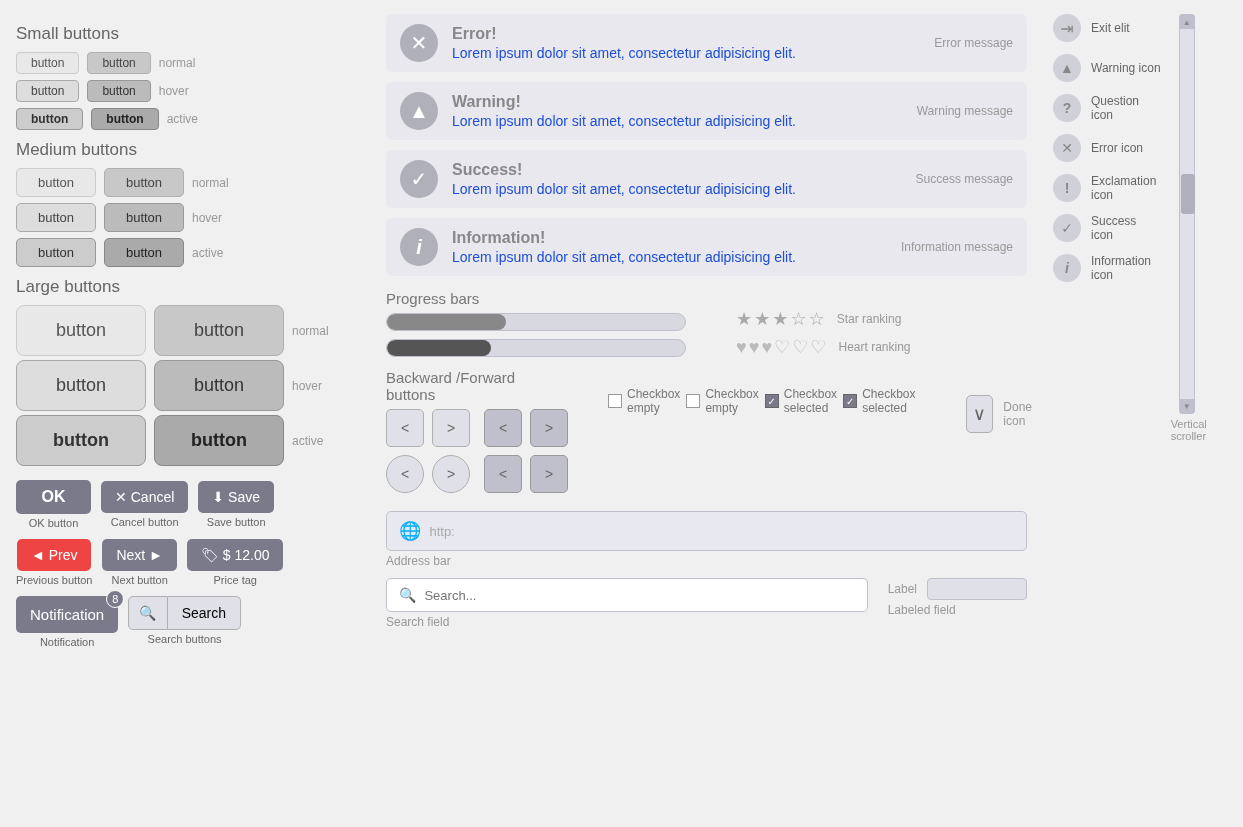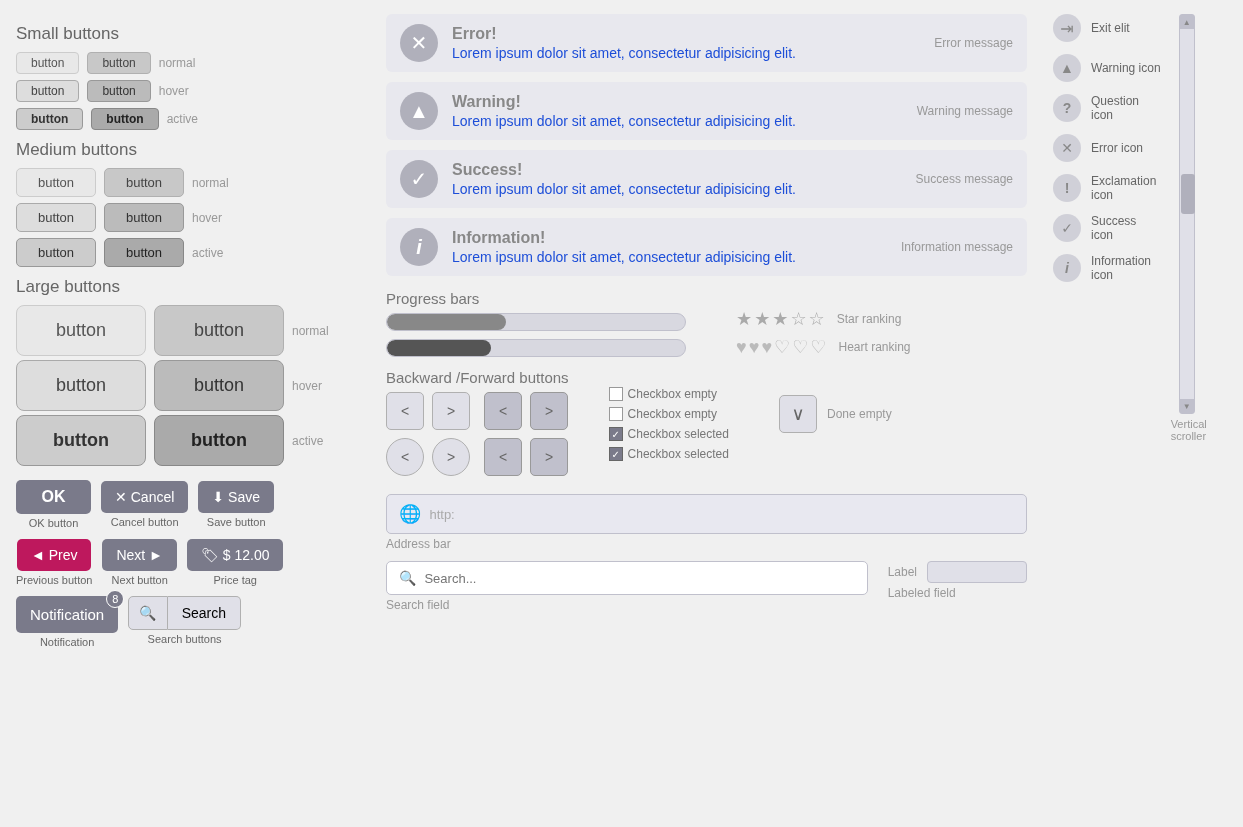--- a/index.html
+++ b/index.html
@@ -150,21 +150,21 @@
       text-align: center;
     }
 
     .nav-btns {
       display: flex;
       gap: 10px;
       margin-top: 10px;
       align-items: flex-start;
     }
     .btn-prev {
-      background: #be185d;
+      background: #ef4444;
       color: #fff;
       border: none;
       border-radius: 5px;
       padding: 8px 14px;
       font-size: 14px;
       cursor: pointer;
     }
     .btn-next {
       background: #7a7a8a;
       color: #fff;
@@ -336,21 +336,21 @@
       color: #666;
     }
     .bf-btn-dark {
       background: #c0c0cc;
       border: 1px solid #999;
     }
 
     
     .cb-section {
       display: grid;
-      grid-template-columns: 1fr;
+      grid-template-columns: 1fr 1fr 1fr 1fr;
       gap: 6px;
       font-size: 12px;
       color: #777;
     }
     .cb-item { display: flex; align-items: center; gap: 5px; }
     .cb-box {
       width: 14px; height: 14px;
       border: 1px solid #999;
       background: #fff;
       display: inline-block;
@@ -729,21 +729,21 @@
         <div class="cb-item">
           <div class="cb-box cb-box-checked">✓</div>
           <span>Checkbox selected</span>
         </div>
       </div>
     </div>
 
     <div style="margin-left:30px; margin-top:30px;">
       <div style="display:flex; align-items:center; gap:10px;">
         <button class="done-icon">∨</button>
-        <span style="font-size:12px; color:#999;">Done empty</span>
+        <span style="font-size:12px; color:#999;">Done icon</span>
       </div>
     </div>
   </div>
 
   <div class="addr-bar">
     <span class="addr-icon">🌐</span>
     <span class="addr-text">http:</span>
   </div>
   <div style="font-size:12px; color:#999; margin-top:3px;">Address bar</div>
 

